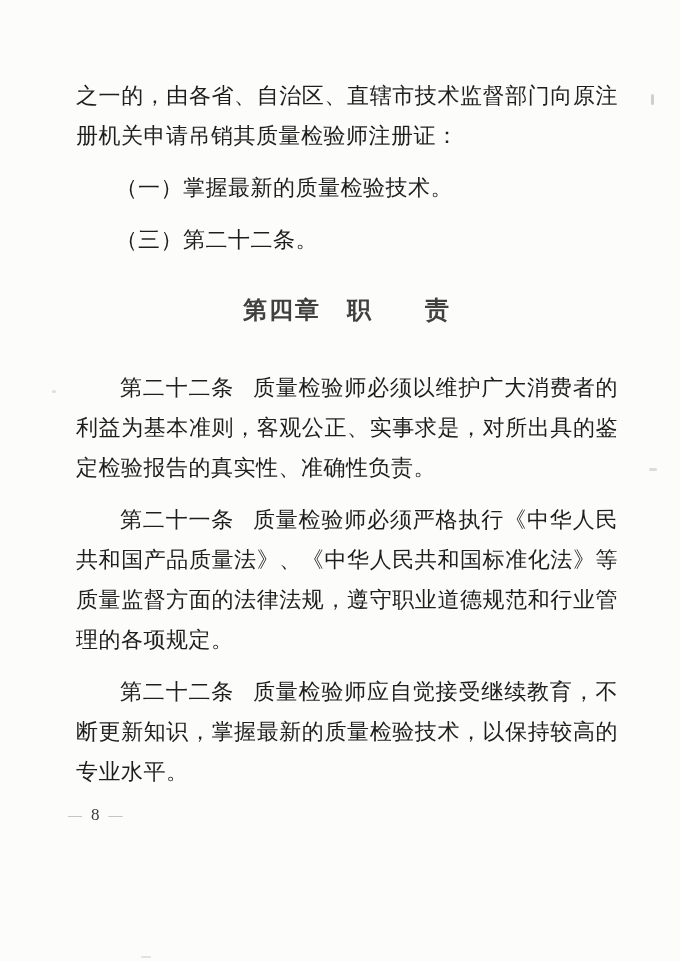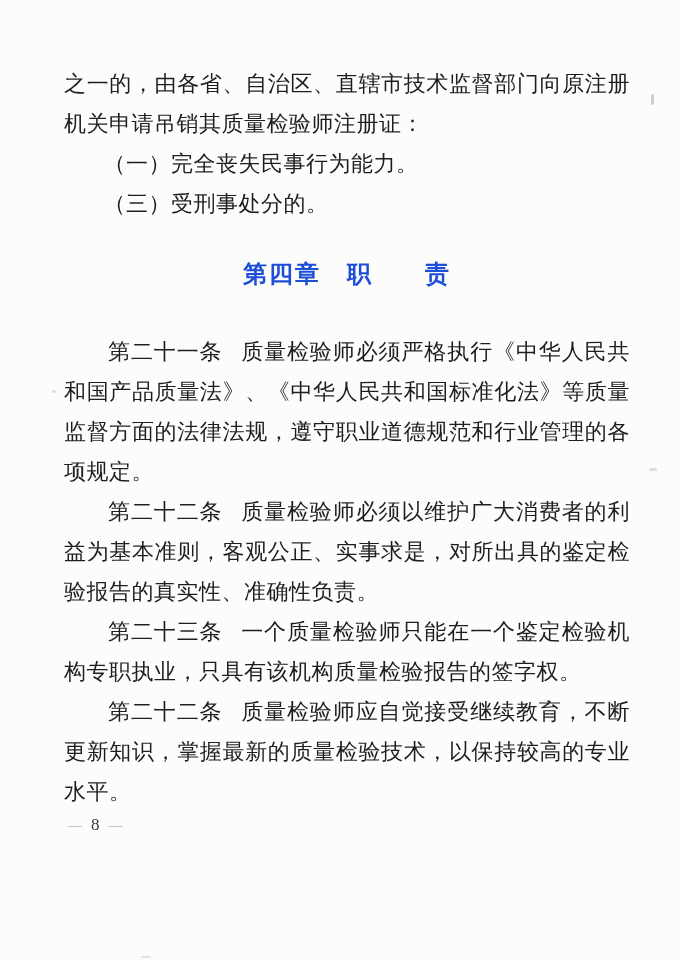--- a/index.html
+++ b/index.html
@@ -14,35 +14,35 @@
     box-sizing: border-box;
     background: #fcfcfb;
     padding: 64px 50px 0 64px;
     font-family: "Liberation Serif", "DejaVu Serif", serif;
     color: #1e1e1e;
     font-size: 22px;
     line-height: 40px;
     overflow: hidden;
   }
   .body-par {
-    margin: 0;
+    margin: 12px;
     text-align: justify;
     letter-spacing: 0.5px;
   }
   .continuation { text-indent: 0; }
   .list-item { text-indent: 1.8em; }
   .chapter {
     margin: 30px 0 38px 0;
     font-family: "Liberation Sans", "DejaVu Sans", sans-serif;
     font-weight: bold;
     font-size: 24px;
     line-height: 40px;
     text-align: center;
     letter-spacing: 2px;
-    color: #1d4ed8;
+    color: #404040;
   }
   .article { text-indent: 2em; }
   .article-label { margin-right: 0.85em; }
   .page-number {
     margin-top: 2px;
     padding-left: 4px;
     font-size: 16px;
     line-height: 22px;
     white-space: nowrap;
   }
@@ -65,36 +65,33 @@
   .speckle-c { left: 141px; top: 956px; width: 10px; height: 2px;  background: #e2e2e2; }
   .speckle-d { left: 52px;  top: 390px; width: 4px;  height: 3px;  background: #e0e0e0; }
 </style>
 </head>
 <body>
 
 <div class="page">
 
   <p class="body-par continuation">之一的，由各省、自治区、直辖市技术监督部门向原注册机关申请吊销其质量检验师注册证：</p>
 
-  <p class="body-par list-item">（一）完全丧失民事行为能力。</p>
-  <p class="body-par list-item">（三）受刑事处分的。</p>
+  <p class="body-par list-item">（一）掌握最新的质量检验技术。</p>
+  <p class="body-par list-item">（三）第二十二条。</p>
 
   <h2 class="chapter">第四章　职　　责</h2>
-
-  <p class="body-par article">
-    <span class="article-label">第二十一条</span><span class="article-text">质量检验师必须严格执行《中华人民共和国产品质量法》、《中华人民共和国标准化法》等质量监督方面的法律法规，遵守职业道德规范和行业管理的各项规定。</span>
-  </p>
 
   <p class="body-par article">
     <span class="article-label">第二十二条</span><span class="article-text">质量检验师必须以维护广大消费者的利益为基本准则，客观公正、实事求是，对所出具的鉴定检验报告的真实性、准确性负责。</span>
   </p>
 
   <p class="body-par article">
-    <span class="article-label">第二十三条</span><span class="article-text">一个质量检验师只能在一个鉴定检验机构专职执业，只具有该机构质量检验报告的签字权。</span>
+    <span class="article-label">第二十一条</span><span class="article-text">质量检验师必须严格执行《中华人民共和国产品质量法》、《中华人民共和国标准化法》等质量监督方面的法律法规，遵守职业道德规范和行业管理的各项规定。</span>
   </p>
+
 
   <p class="body-par article">
     <span class="article-label">第二十二条</span><span class="article-text">质量检验师应自觉接受继续教育，不断更新知识，掌握最新的质量检验技术，以保持较高的专业水平。</span>
   </p>
 
   <div class="page-number">
     <span class="dash">—</span><span class="num">8</span><span class="dash">—</span>
   </div>
 
   <div class="speckle speckle-a"></div>

